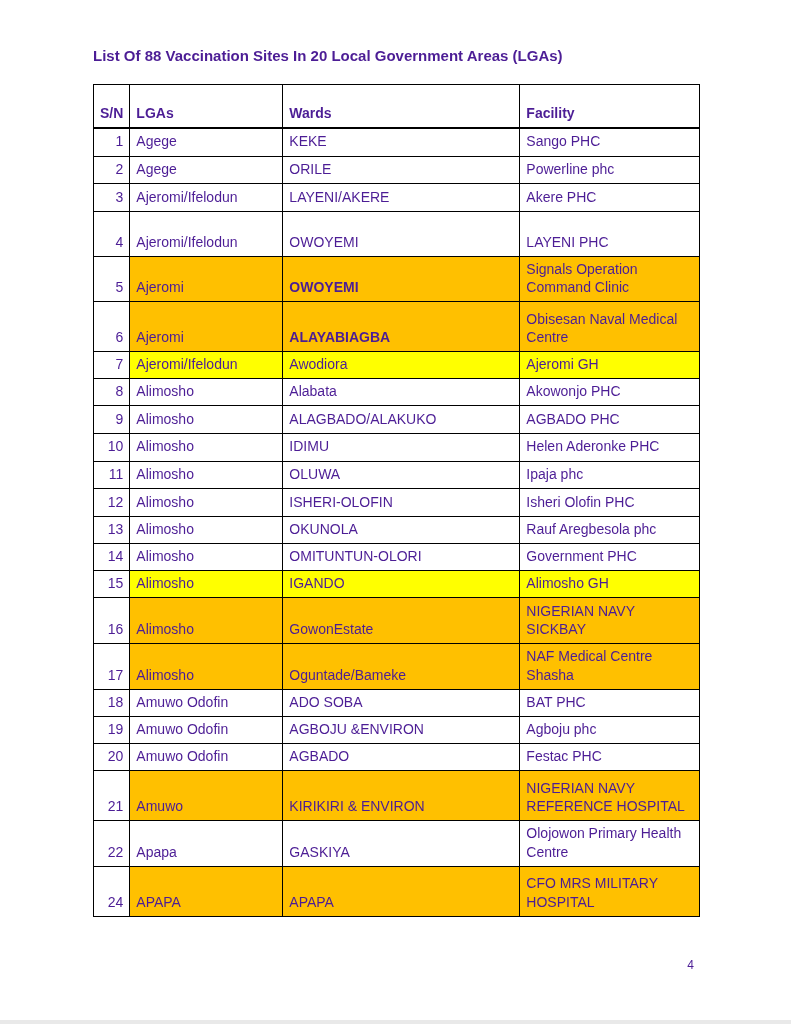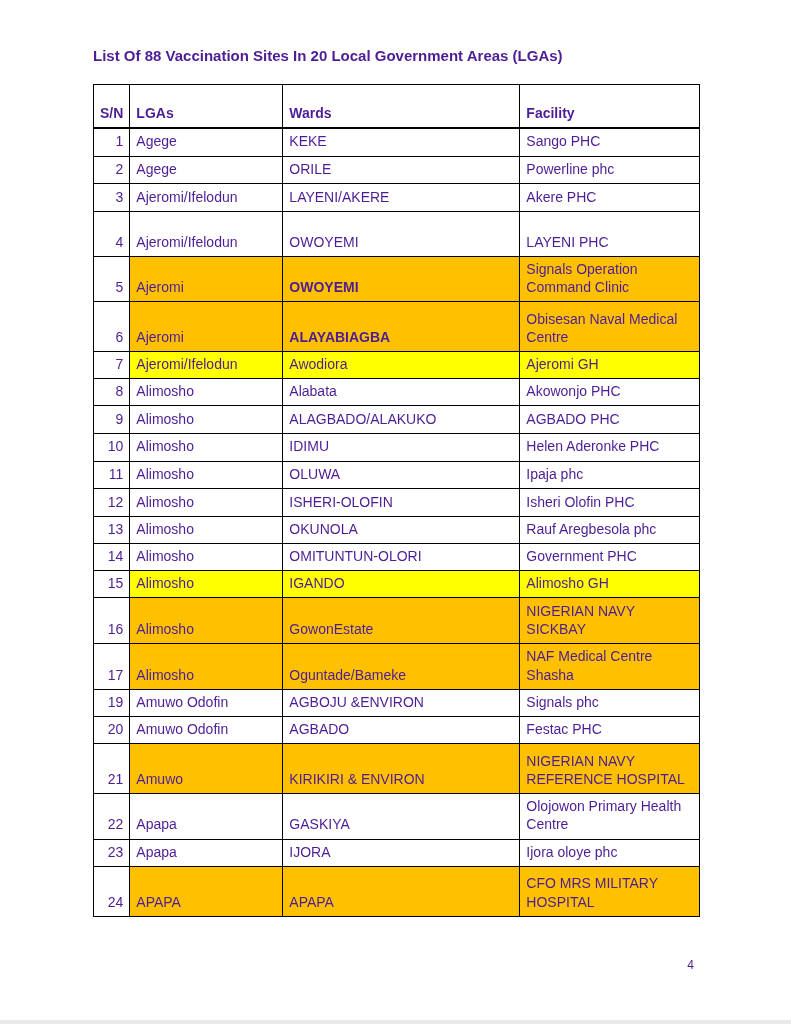--- a/index.html
+++ b/index.html
@@ -177,49 +177,49 @@
           <td style="background: rgb(255, 192, 0);">GowonEstate</td>
           <td style="background: rgb(255, 192, 0);">NIGERIAN NAVY SICKBAY</td>
         </tr>
         <tr style="height: 45px;">
           <td class="sn">17</td>
           <td style="background: rgb(255, 192, 0);">Alimosho</td>
           <td style="background: rgb(255, 192, 0);">Oguntade/Bameke</td>
           <td style="background: rgb(255, 192, 0);">NAF Medical Centre Shasha</td>
         </tr>
         <tr style="height: 27px;">
+          <td class="sn">18</td>
+          <td>Amuwo Odofin</td>
+          <td>ADO SOBA</td>
+          <td>BAT PHC</td>
+        </tr>
+        <tr style="height: 27px;">
           <td class="sn">19</td>
           <td>Amuwo Odofin</td>
           <td>AGBOJU &amp;ENVIRON</td>
-          <td>Signals phc</td>
+          <td>Agboju phc</td>
         </tr>
         <tr style="height: 27px;">
           <td class="sn">20</td>
           <td>Amuwo Odofin</td>
           <td>AGBADO</td>
           <td>Festac PHC</td>
         </tr>
         <tr style="height: 50px;">
           <td class="sn">21</td>
           <td style="background: rgb(255, 192, 0);">Amuwo</td>
           <td style="background: rgb(255, 192, 0);">KIRIKIRI &amp; ENVIRON</td>
           <td style="background: rgb(255, 192, 0);">NIGERIAN NAVY REFERENCE HOSPITAL</td>
         </tr>
         <tr style="height: 45px;">
           <td class="sn">22</td>
           <td>Apapa</td>
           <td>GASKIYA</td>
           <td>Olojowon Primary Health Centre</td>
         </tr>
-        <tr style="height: 26px;">
-          <td class="sn">23</td>
-          <td>Apapa</td>
-          <td>IJORA</td>
-          <td>Ijora oloye phc</td>
-        </tr>
         <tr style="height: 50px;">
           <td class="sn">24</td>
           <td style="background: rgb(255, 192, 0);">APAPA</td>
           <td style="background: rgb(255, 192, 0);">APAPA</td>
           <td style="background: rgb(255, 192, 0);">CFO MRS MILITARY HOSPITAL</td>
         </tr>
       </tbody>
   </table>
 
   <div class="page-number">4</div>

